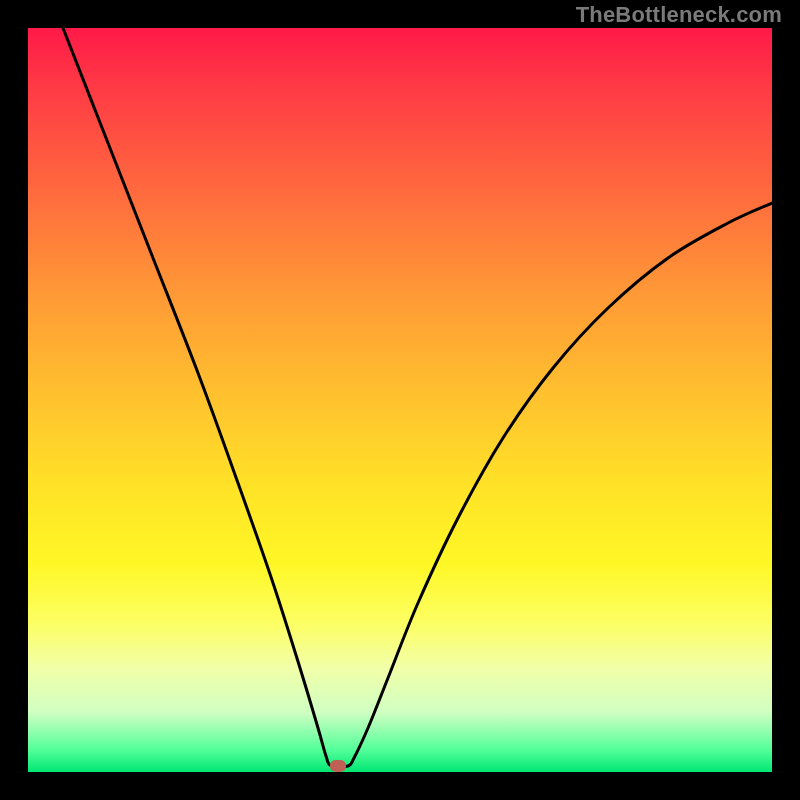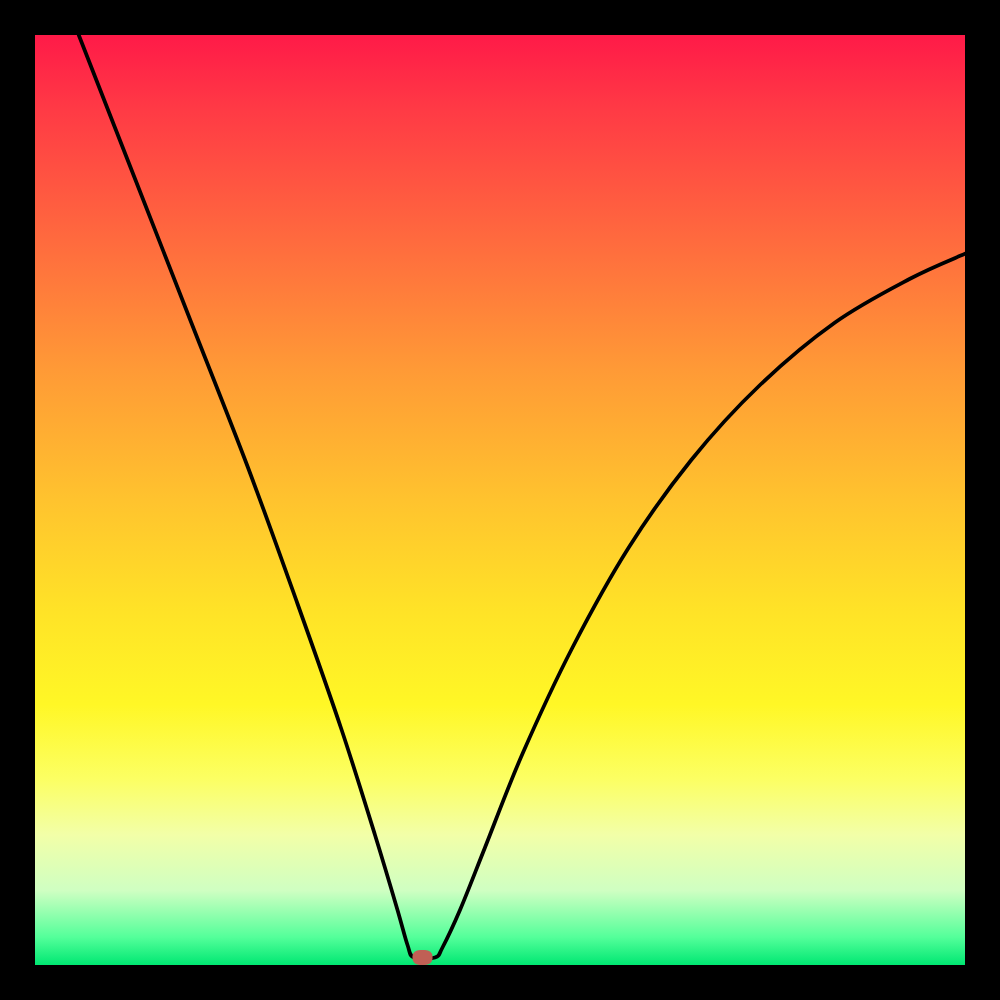--- a/index.html
+++ b/index.html
@@ -56,20 +56,21 @@
     height: 12px;
     border-radius: 6px / 5px;
     background: #c06055;
     transform: translate(-50%, -50%);
   }
 </style>
 </head>
 <body>
 
 <div class="frame">
+  <div class="watermark">TheBottleneck.com</div>
 
   <div class="plot">
     <div class="gradient"></div>
     <svg class="curve" viewBox="0 0 744 744" preserveAspectRatio="none">
       <path id="curve-path" fill="none" stroke="#000" stroke-width="3" stroke-linecap="round" stroke-linejoin="round" d="M 35 0 C 42.5 19.2, 65.0 76.7, 80 115 C 95.0 153.3, 110.0 191.7, 125 230 C 140.0 268.3, 155.8 307.5, 170 345 C 184.2 382.5, 197.5 420.0, 210 455 C 222.5 490.0, 234.7 524.2, 245 555 C 255.3 585.8, 264.5 615.8, 272 640 C 279.5 664.2, 285.7 685.3, 290 700 C 294.3 714.7, 295.8 721.7, 298 728 C 300.2 734.3, 299.3 736.3, 303 738 C 306.7 739.7, 316.2 739.3, 320 738 C 323.8 736.7, 322.7 736.3, 326 730 C 329.3 723.7, 334.3 713.3, 340 700 C 345.7 686.7, 351.7 670.8, 360 650 C 368.3 629.2, 378.3 601.7, 390 575 C 401.7 548.3, 415.8 517.5, 430 490 C 444.2 462.5, 459.2 435.0, 475 410 C 490.8 385.0, 507.5 361.7, 525 340 C 542.5 318.3, 560.8 298.3, 580 280 C 599.2 261.7, 620.0 244.2, 640 230 C 660.0 215.8, 682.7 204.2, 700 195 C 717.3 185.8, 736.7 178.3, 744 175"></path>
     </svg>
     <div class="dot" id="min-dot" style="left: 310px; top: 738px;"></div>
   </div>
 </div>
 

